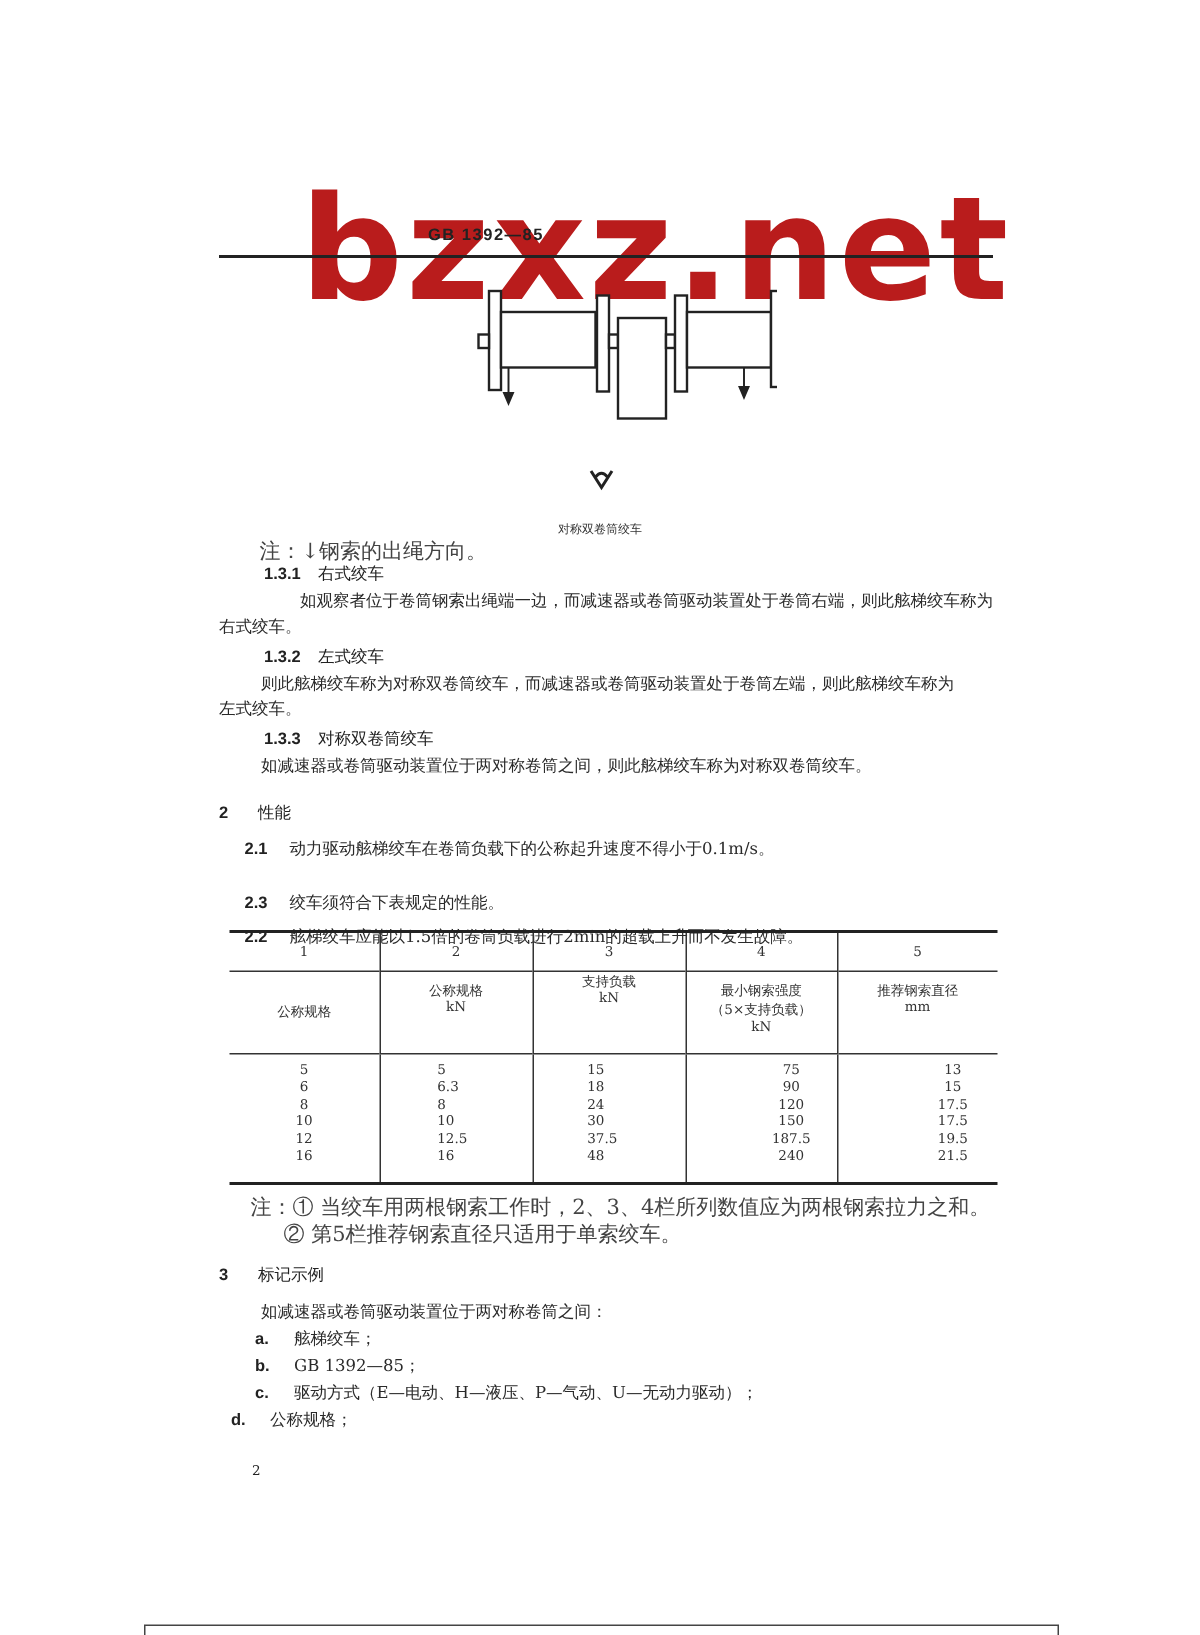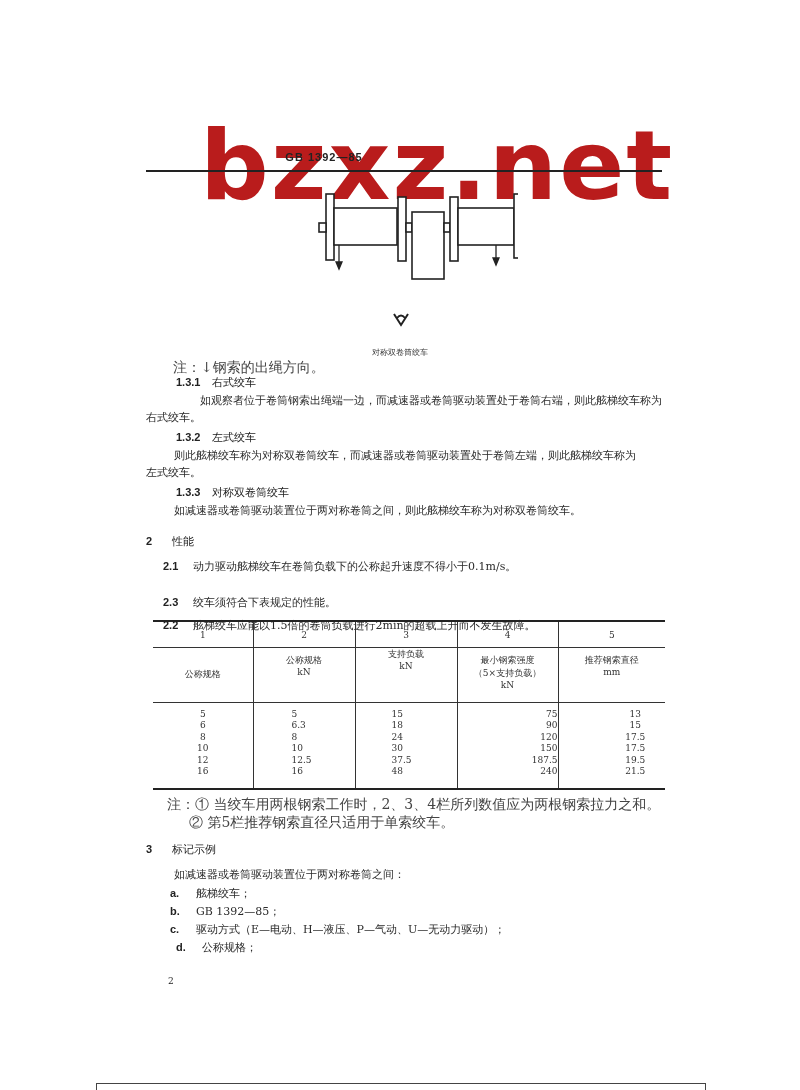--- a/index.html
+++ b/index.html
@@ -147,21 +147,21 @@
             <div>16</div>
       </td>
       <td class="col" style="padding:6px 0 10px;line-height:11.5px;text-align:left;padding-left:36px">
         <div>15</div>
             <div>18</div>
             <div>24</div>
             <div>30</div>
             <div>37.5</div>
             <div>48</div>
       </td>
-      <td class="col" style="padding:6px 0 10px;line-height:11.5px;text-align:right;padding-left:40px">
+      <td class="col" style="padding:6px 0 10px;line-height:11.5px;text-align:center;padding-left:40px">
         <div>75</div>
             <div>90</div>
             <div>120</div>
             <div>150</div>
             <div>187.5</div>
             <div>240</div>
       </td>
       <td class="col" style="padding:6px 0 10px;line-height:11.5px;text-align:center;padding-left:47px">
         <div>13</div>
             <div>15</div>
@@ -184,18 +184,18 @@
 <div class="abs txt" style="left:174px;top:867px;">如减速器或卷筒驱动装置位于两对称卷筒之间：</div>
 <div class="abs txt" style="left:170px;top:885px;">
   <span class="hd" style="display:inline-block;width:26px">a.</span><span>舷梯绞车；</span>
 </div>
 <div class="abs txt" style="left:170px;top:903px;">
   <span class="hd" style="display:inline-block;width:26px">b.</span><span>GB 1392—85；</span>
 </div>
 <div class="abs txt" style="left:170px;top:921px;">
   <span class="hd" style="display:inline-block;width:26px">c.</span><span>驱动方式（E—电动、H—液压、P—气动、U—无动力驱动）；</span>
 </div>
-<div class="abs txt" style="left:176px;top:939px;">
+<div class="abs txt" style="left:154px;top:939px;">
   <span class="hd" style="display:inline-block;width:26px">d.</span><span>公称规格；</span>
 </div>
 
 <div class="abs pagenum">2</div>
 <div class="abs bottom-frame"></div>
 
 </body></html>

